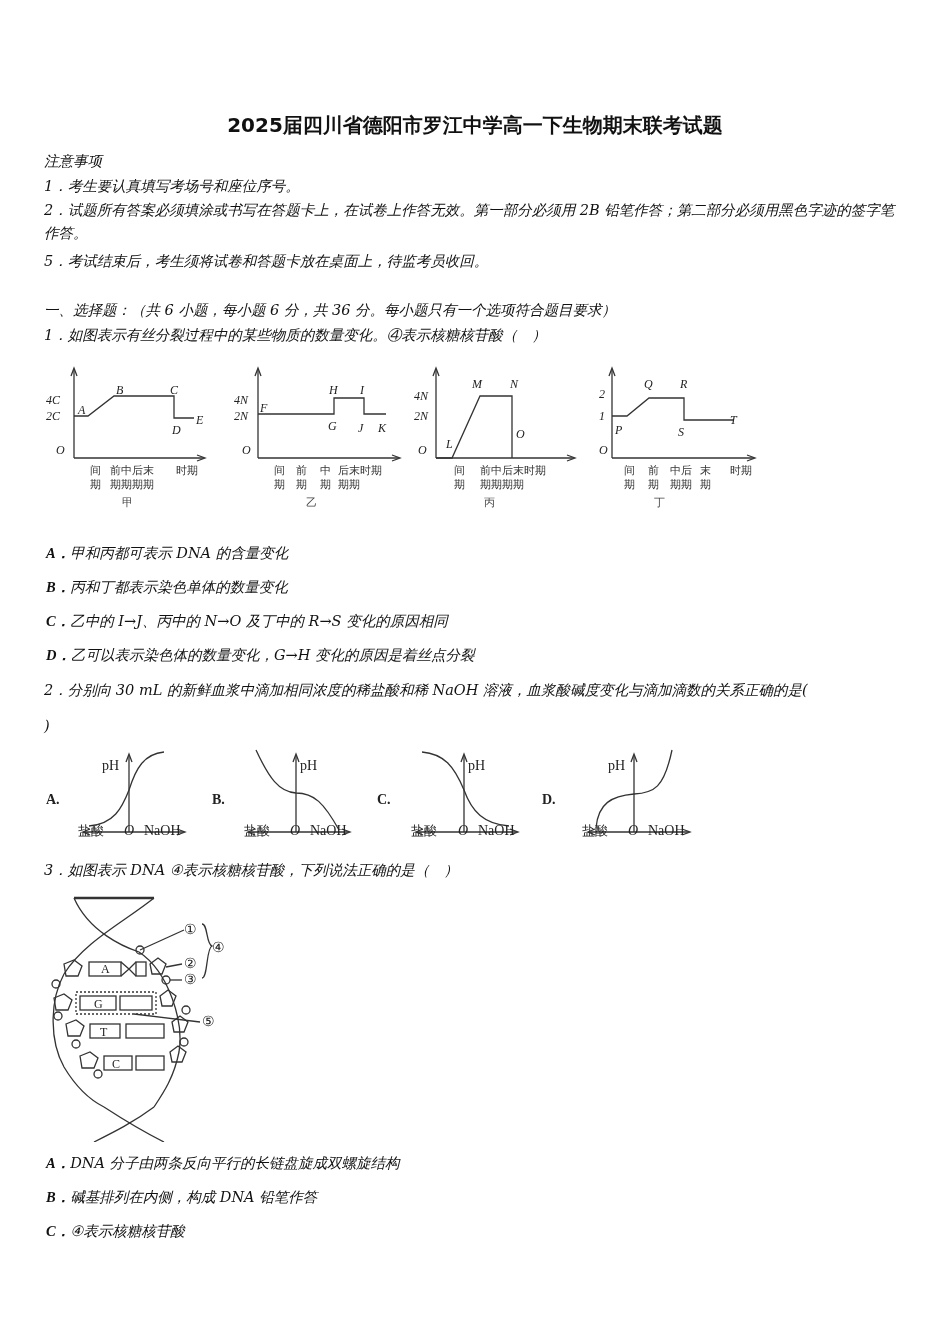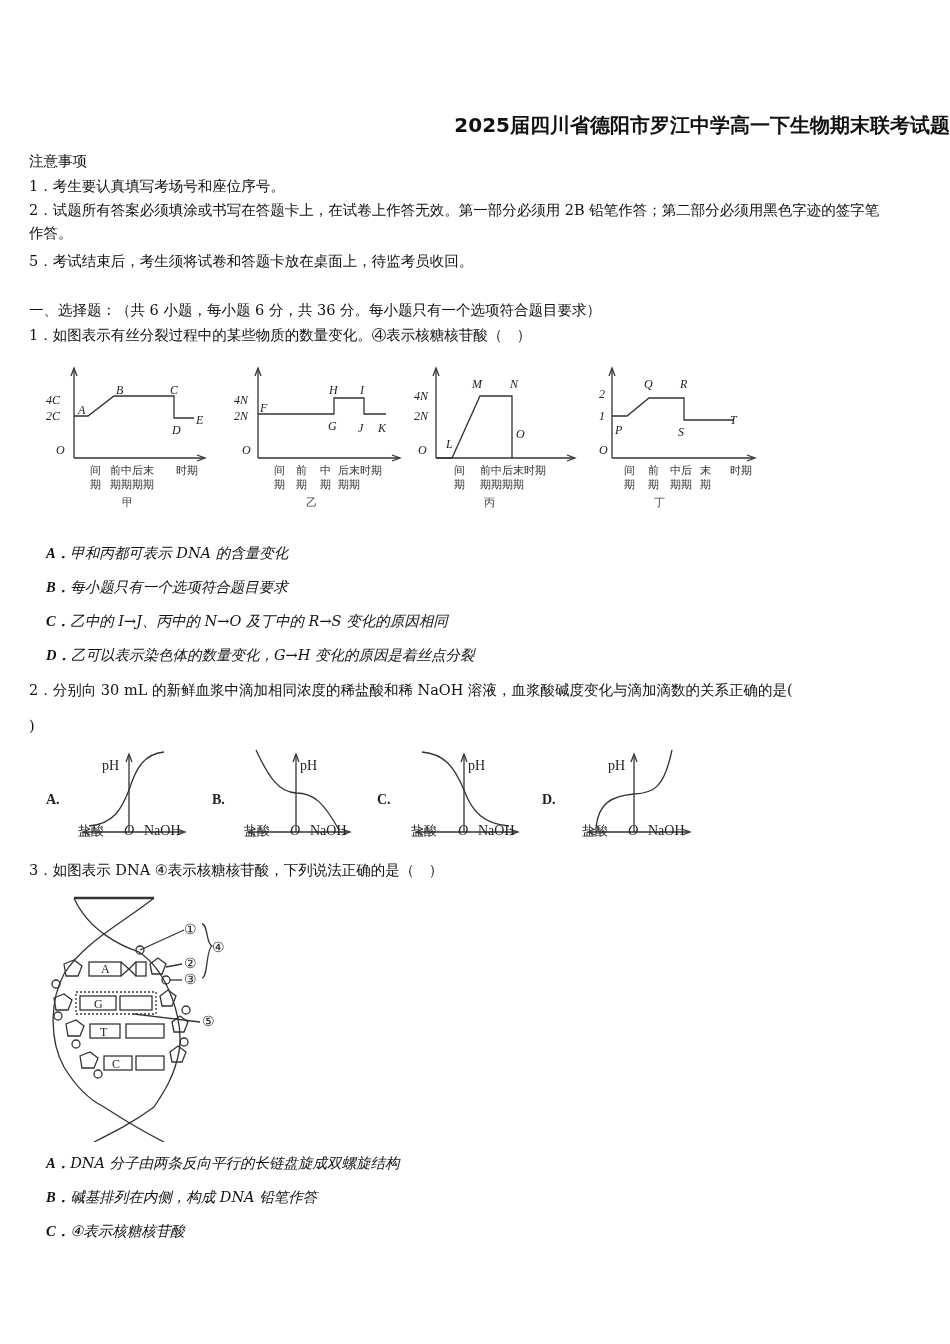--- a/index.html
+++ b/index.html
@@ -1,21 +1,21 @@
 <!DOCTYPE html>
 <html><head>
 <meta charset="utf-8">
 <style>
   html, body { margin: 0; padding: 0; background: #ffffff; }
   body { width: 950px; height: 1344px; position: relative; overflow: hidden;
          font-family: "DejaVu Serif", "Liberation Serif", serif; color: #111; }
   .abs { position: absolute; }
-  .title { left: 0; width: 950px; top: 112px; text-align: right;
+  .title { left: 0; width: 950px; top: 112px; text-align: center;
            font-family: "DejaVu Sans", "Liberation Sans", sans-serif; font-weight: bold; font-size: 20px; letter-spacing: 0px; }
-  .line { left: 29px; font-size: 14.5px; white-space: nowrap; }
+  .line { left: 44px; font-size: 14.5px; white-space: nowrap; font-style: italic; }
   .line.wrap { white-space: normal; width: 860px; line-height: 23px; }
   .opt { left: 46px; font-size: 14.5px; white-space: nowrap; font-style: italic; }
   .opt b { font-family: "Liberation Serif", serif; }
   svg text { font-family: "Liberation Serif", serif; }
 </style>
 </head>
 <body>
 
 <div class="abs title">2025届四川省德阳市罗江中学高一下生物期末联考试题</div>
 
@@ -123,21 +123,21 @@
     <g font-size="11" fill="#444">
       <text x="78" y="148">甲</text>
       <text x="262" y="148">乙</text>
       <text x="440" y="148">丙</text>
       <text x="610" y="148">丁</text>
     </g>
   </svg>
 </div>
 
 <div class="abs opt" style="top:544px"><b>A．</b><span>甲和丙都可表示 DNA 的含量变化</span></div>
-<div class="abs opt" style="top:578px"><b>B．</b><span>每小题只有一个选项符合题目要求</span></div>
+<div class="abs opt" style="top:578px"><b>B．</b><span>丙和丁都表示染色单体的数量变化</span></div>
 <div class="abs opt" style="top:612px"><b>C．</b><span>乙中的 I→J、丙中的 N→O 及丁中的 R→S 变化的原因相同</span></div>
 <div class="abs opt" style="top:646px"><b>D．</b><span>乙可以表示染色体的数量变化，G→H 变化的原因是着丝点分裂</span></div>
 
 <div class="abs line" style="top:681px">
   <span>2．</span><span>分别向 30 mL 的新鲜血浆中滴加相同浓度的稀盐酸和稀 NaOH 溶液，血浆酸碱度变化与滴加滴数的关系正确的是(</span>
 </div>
 <div class="abs line" style="top:718px">)</div>
 
 <div class="abs" style="left:44px; top:748px; width:670px; height:95px;">
   <svg width="670" height="95" viewBox="0 0 670 95">

